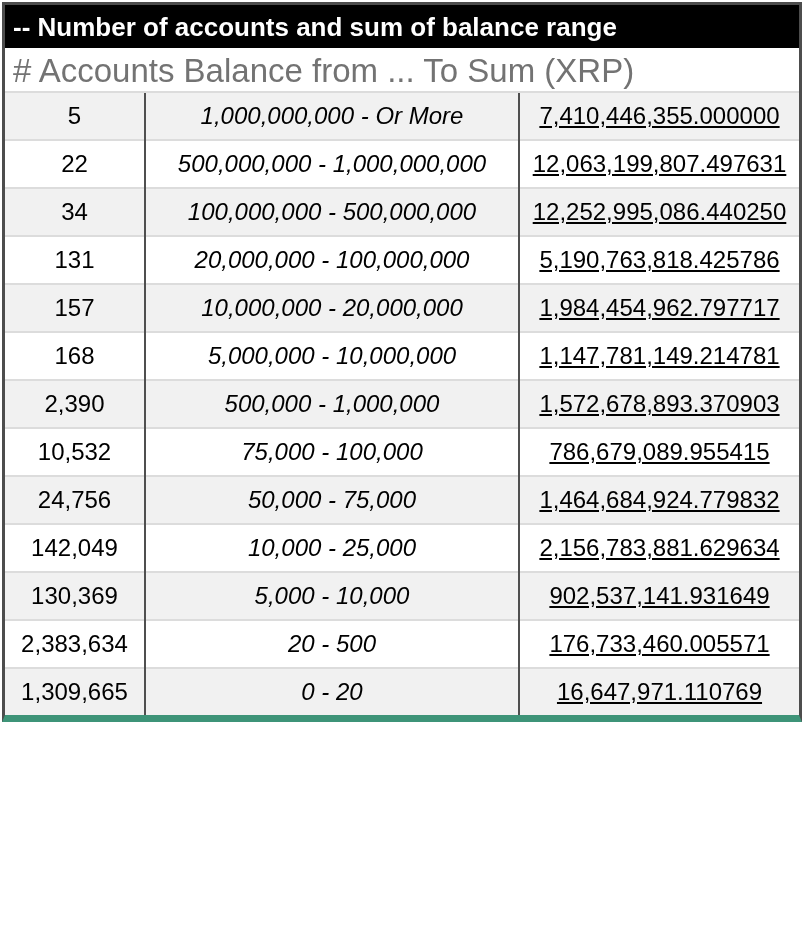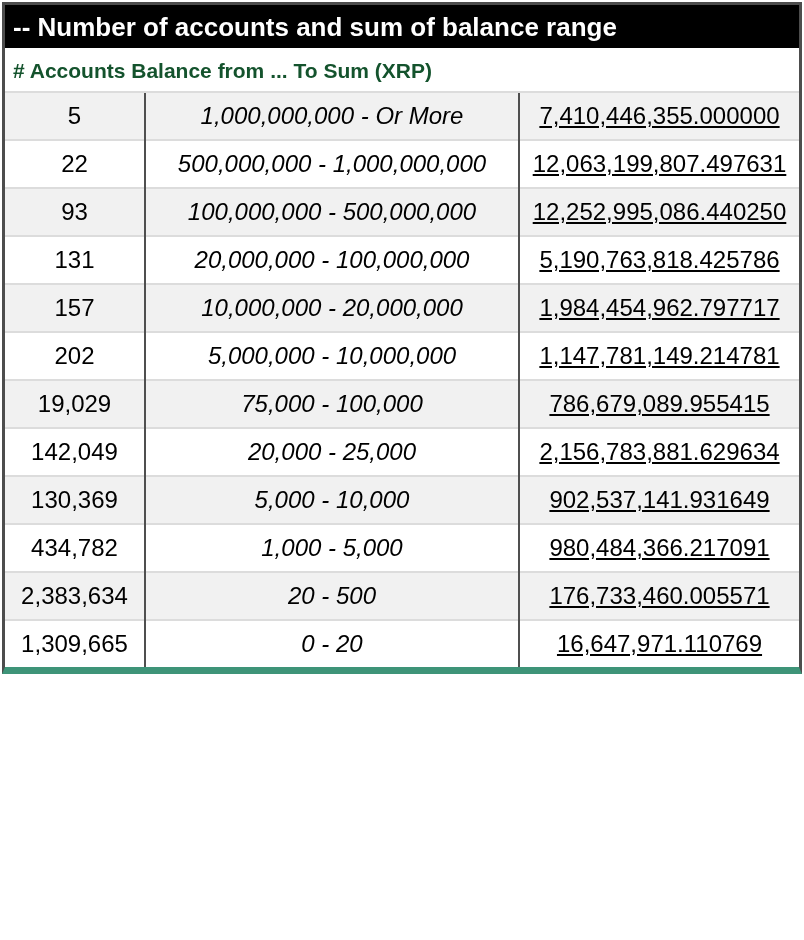--- a/index.html
+++ b/index.html
@@ -30,23 +30,23 @@
     color: #ffffff;
     font-weight: bold;
     font-size: 26px;
     line-height: 26px;
     padding: 9px 8px 8px 8px;
     border-bottom: 2px solid #ffffff;
     letter-spacing: 0px;
   }
   .subheader {
     background: #ffffff;
-    color: #14532d;
-    font-weight: bold;
-    font-size: 21px;
+    color: #737373;
+    font-weight: normal;
+    font-size: 33px;
     line-height: 26px;
     padding: 8px 8px 7px 8px;
   }
   table.data {
     width: 100%;
     border-collapse: collapse;
     table-layout: fixed;
     font-size: 24px;
     color: #000000;
   }
@@ -87,58 +87,63 @@
             <td class="c0">5</td>
             <td class="c1">1,000,000,000 - Or More</td>
             <td class="c2">7,410,446,355.000000</td>
           </tr>
           <tr>
             <td class="c0">22</td>
             <td class="c1">500,000,000 - 1,000,000,000</td>
             <td class="c2">12,063,199,807.497631</td>
           </tr>
           <tr>
-            <td class="c0">93</td>
+            <td class="c0">34</td>
             <td class="c1">100,000,000 - 500,000,000</td>
             <td class="c2">12,252,995,086.440250</td>
           </tr>
           <tr>
             <td class="c0">131</td>
             <td class="c1">20,000,000 - 100,000,000</td>
             <td class="c2">5,190,763,818.425786</td>
           </tr>
           <tr>
             <td class="c0">157</td>
             <td class="c1">10,000,000 - 20,000,000</td>
             <td class="c2">1,984,454,962.797717</td>
           </tr>
           <tr>
-            <td class="c0">202</td>
+            <td class="c0">168</td>
             <td class="c1">5,000,000 - 10,000,000</td>
             <td class="c2">1,147,781,149.214781</td>
           </tr>
           <tr>
-            <td class="c0">19,029</td>
+            <td class="c0">2,390</td>
+            <td class="c1">500,000 - 1,000,000</td>
+            <td class="c2">1,572,678,893.370903</td>
+          </tr>
+          <tr>
+            <td class="c0">10,532</td>
             <td class="c1">75,000 - 100,000</td>
             <td class="c2">786,679,089.955415</td>
           </tr>
           <tr>
+            <td class="c0">24,756</td>
+            <td class="c1">50,000 - 75,000</td>
+            <td class="c2">1,464,684,924.779832</td>
+          </tr>
+          <tr>
             <td class="c0">142,049</td>
-            <td class="c1">20,000 - 25,000</td>
+            <td class="c1">10,000 - 25,000</td>
             <td class="c2">2,156,783,881.629634</td>
           </tr>
           <tr>
             <td class="c0">130,369</td>
             <td class="c1">5,000 - 10,000</td>
             <td class="c2">902,537,141.931649</td>
-          </tr>
-          <tr>
-            <td class="c0">434,782</td>
-            <td class="c1">1,000 - 5,000</td>
-            <td class="c2">980,484,366.217091</td>
           </tr>
           <tr>
             <td class="c0">2,383,634</td>
             <td class="c1">20 - 500</td>
             <td class="c2">176,733,460.005571</td>
           </tr>
           <tr>
             <td class="c0">1,309,665</td>
             <td class="c1">0 - 20</td>
             <td class="c2">16,647,971.110769</td>

